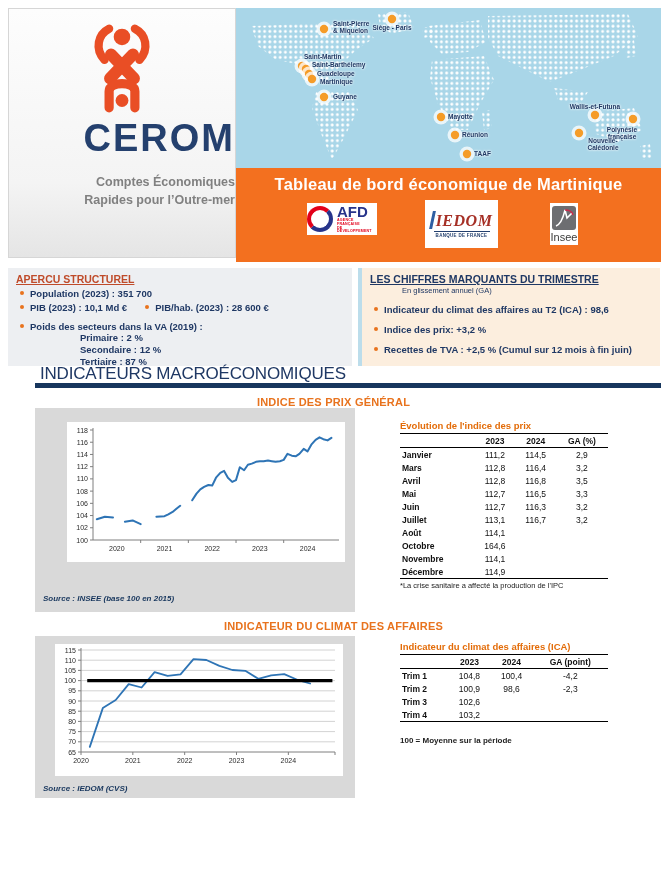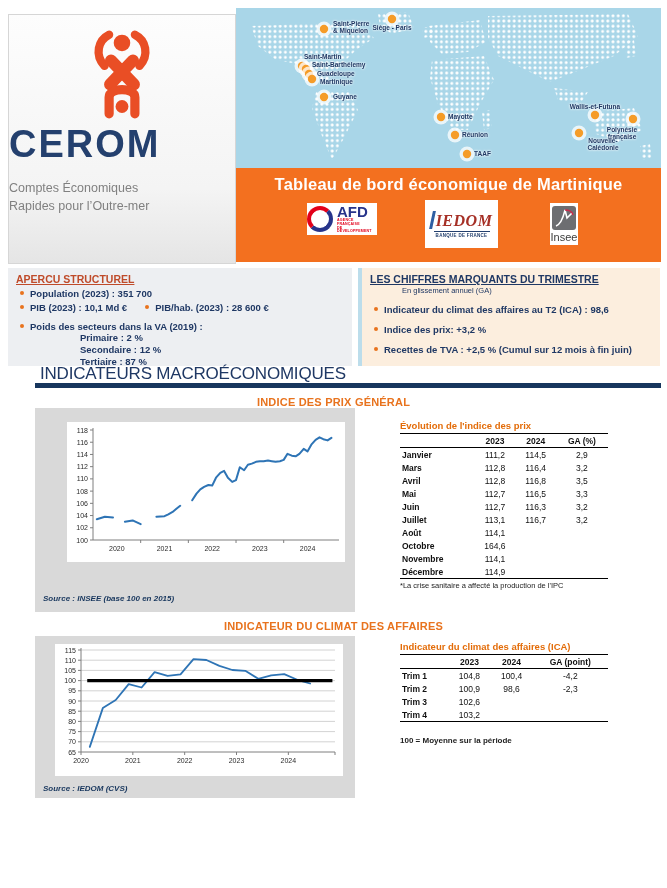--- a/index.html
+++ b/index.html
@@ -1,26 +1,26 @@
 <!DOCTYPE html>
 <html lang="fr"><head>
 <meta charset="utf-8">
 <style>
   html,body{margin:0;padding:0;background:#fff;}
   .page{position:relative;width:667px;height:888px;background:#fff;overflow:hidden;
         font-family:"Liberation Sans",sans-serif;color:#1F3864;}
   .abs{position:absolute;}
 
   
-  .cerom-card{left:8px;top:14px;width:226px;height:248px;
+  .cerom-card{left:8px;top:8px;width:226px;height:248px;
     background:linear-gradient(#fdfdfd 0%,#f4f4f4 70%,#e5e5e5 100%);
-    border:1px solid #d6d6d6;text-align:left;}
+    border:1px solid #d6d6d6;text-align:right;}
   .cerom-glyph{margin:14px auto 0;width:92px;height:96px;}
   .cerom-word{font-size:38px;font-weight:bold;letter-spacing:2px;color:#24406E;line-height:1.05;}
-  .cerom-tagline{margin-top:14px;font-size:12.5px;font-weight:normal;color:#808080;line-height:1.45;}
+  .cerom-tagline{margin-top:14px;font-size:12.5px;font-weight:bold;color:#808080;line-height:1.45;}
 
   .map{left:236px;top:8px;width:425px;height:160px;background:#A9D6E8;overflow:hidden;}
   .map svg{position:absolute;left:0;top:0;}
   .map-label{position:absolute;font-size:6.5px;font-weight:bold;color:#1F3864;line-height:1.1;
     white-space:pre-line;text-shadow:0 0 2px #fff,0 0 3px #fff;}
 
   .banner{left:236px;top:168px;width:425px;height:94px;background:#F3701F;}
   .banner-title{margin-top:7px;text-align:center;color:#fff;font-size:16.5px;font-weight:600;letter-spacing:.2px;}
   .logo-tile{position:absolute;background:#fff;display:flex;align-items:center;justify-content:center;}
   .afd-tile{left:71px;top:35px;width:70px;height:32px;}

